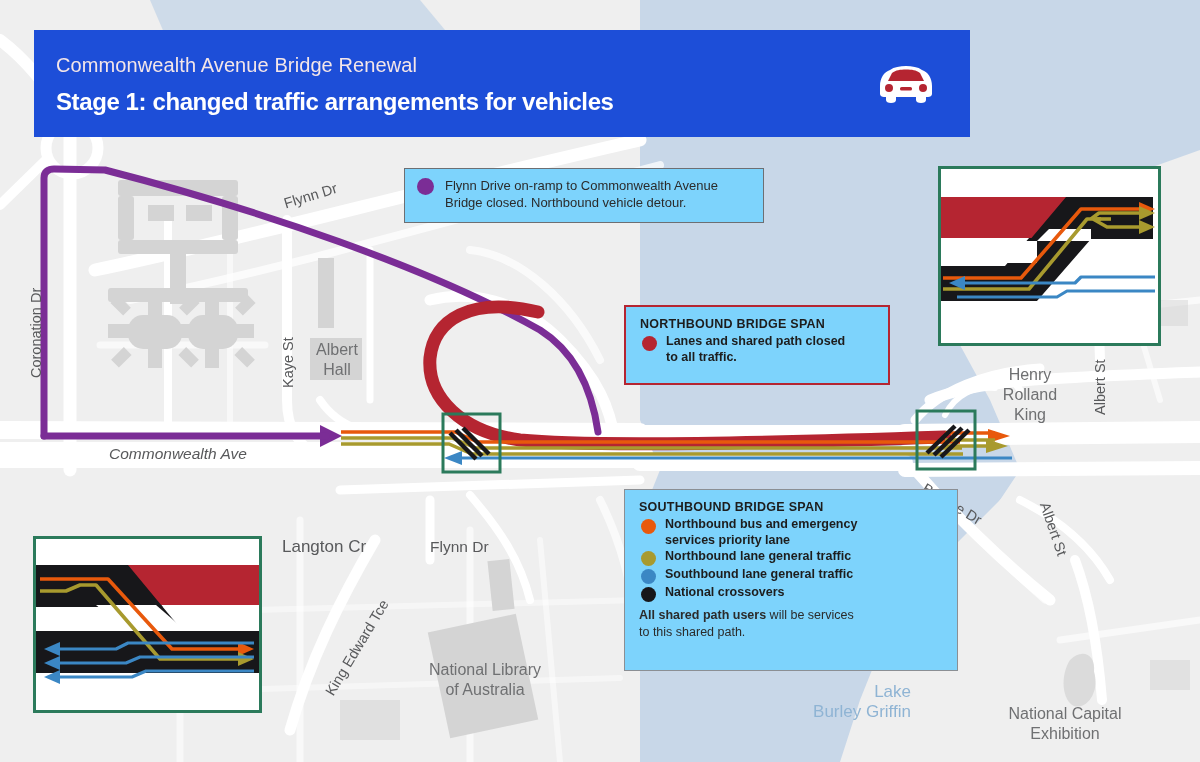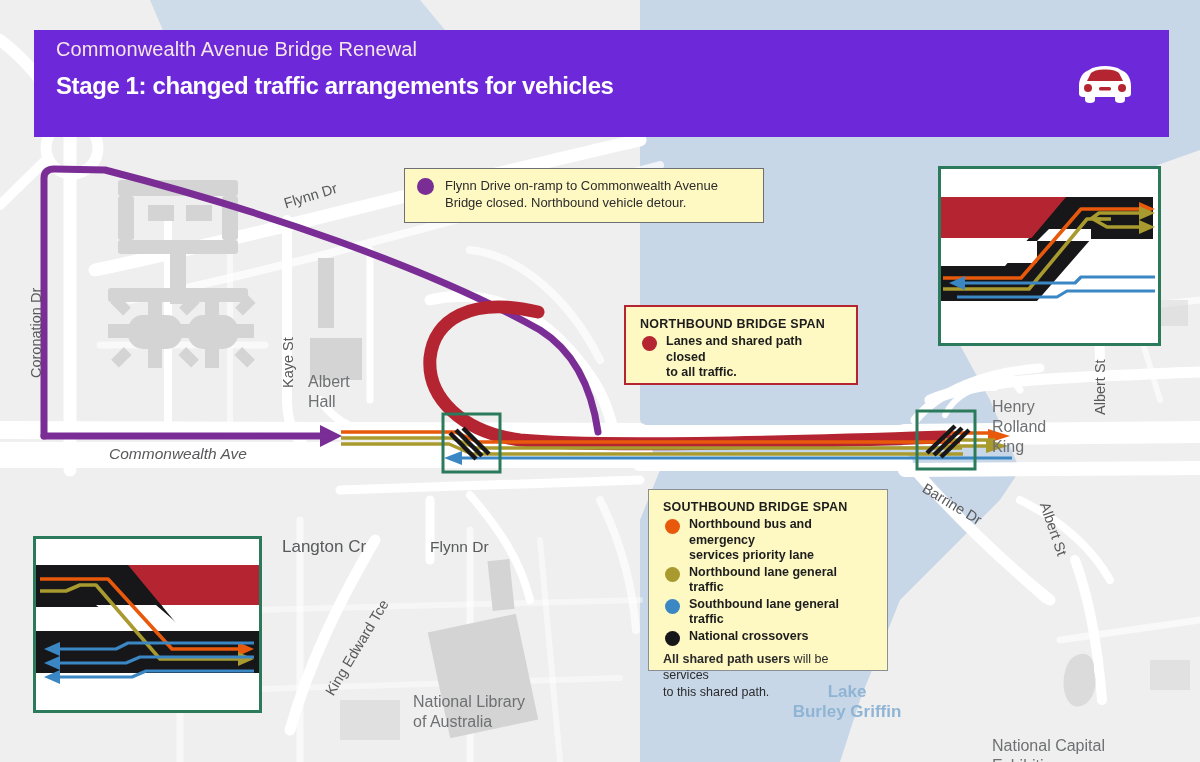--- a/index.html
+++ b/index.html
@@ -10,45 +10,45 @@
     overflow:hidden;
     position:relative;
   }
   #root{position:relative;width:1200px;height:762px;overflow:hidden;background:#efefef;}
 
   
   .map-svg{position:absolute;left:0;top:0;width:1200px;height:762px;}
 
   
   .header{
-    position:absolute;left:34px;top:30px;width:1135px;height:107px;
-    background:#6d28d9;
+    position:absolute;left:34px;top:30px;width:936px;height:107px;
+    background:#1d4ed8;
     box-sizing:border-box;
-    padding:6px 22px 0 22px;
+    padding:22px 22px 0 22px;
   }
   .header .kicker{
     color:#f4e6e8;font-size:20px;font-weight:400;letter-spacing:.1px;
     line-height:26px;
   }
   .header .title{
     color:#ffffff;font-size:24px;font-weight:bold;line-height:44px;
     letter-spacing:-.4px;margin-top:2px;
   }
   .header .car{
     position:absolute;right:28px;top:30px;width:72px;height:46px;
   }
 
   
   .callout{
-    position:absolute;background:#fef9c3;box-sizing:border-box;
+    position:absolute;background:#7dd3fc;box-sizing:border-box;
     border:1px solid #9aa0a6;
   }
   .callout.purple-box{left:404px;top:168px;width:360px;height:55px;border:1px solid #6d6f73;padding:8px 12px 0 12px;}
-  .callout.north-box{left:624px;top:305px;width:234px;height:80px;border:2px solid #b52531;padding:10px 24px 0 14px;}
-  .callout.south-box{left:624px;top:489px;width:240px;height:182px;border:1px solid #8b8f94;padding:10px 12px 4px 14px;margin-left:24px;}
+  .callout.north-box{left:624px;top:305px;width:266px;height:80px;border:2px solid #b52531;padding:10px 24px 0 14px;}
+  .callout.south-box{left:624px;top:489px;width:334px;height:182px;border:1px solid #8b8f94;padding:10px 12px 4px 14px;}
 
   .legend-head{
     font-size:12.5px;font-weight:bold;color:#1d1d1d;letter-spacing:.25px;
     margin-bottom:3px;
   }
   .legend-row{display:flex;align-items:flex-start;margin-bottom:1px;}
   .legend-dot{
     width:15px;height:15px;border-radius:50%;flex:0 0 15px;
     margin-right:9px;margin-top:2px;margin-left:2px;
   }
@@ -61,22 +61,22 @@
   }
 
   
   .inset{position:absolute;border:3px solid #2b7a5b;background:#ffffff;box-sizing:border-box;}
   .inset.north{left:938px;top:166px;width:223px;height:180px;}
   .inset.south{left:33px;top:536px;width:229px;height:177px;}
   .inset svg{display:block;width:100%;height:100%;}
 
   
   .lbl{position:absolute;color:#58595b;font-size:14.5px;white-space:nowrap;}
-  .lbl.water{color:#8fb4d4;font-size:17px;text-align:center;font-weight:bold;}
-  .lbl.place{color:#6f7072;font-size:16px;text-align:left;line-height:20px;margin-top:32px;}
+  .lbl.water{color:#8fb4d4;font-size:17px;text-align:right;}
+  .lbl.place{color:#6f7072;font-size:16px;text-align:center;line-height:20px;}
   .rot90{transform:rotate(-90deg);transform-origin:left top;}
 </style>
 </head>
 <body>
 
 <div id="root">
 
   <svg class="map-svg" viewBox="0 0 1200 762">
     <defs>
       <clipPath id="clipAll">

